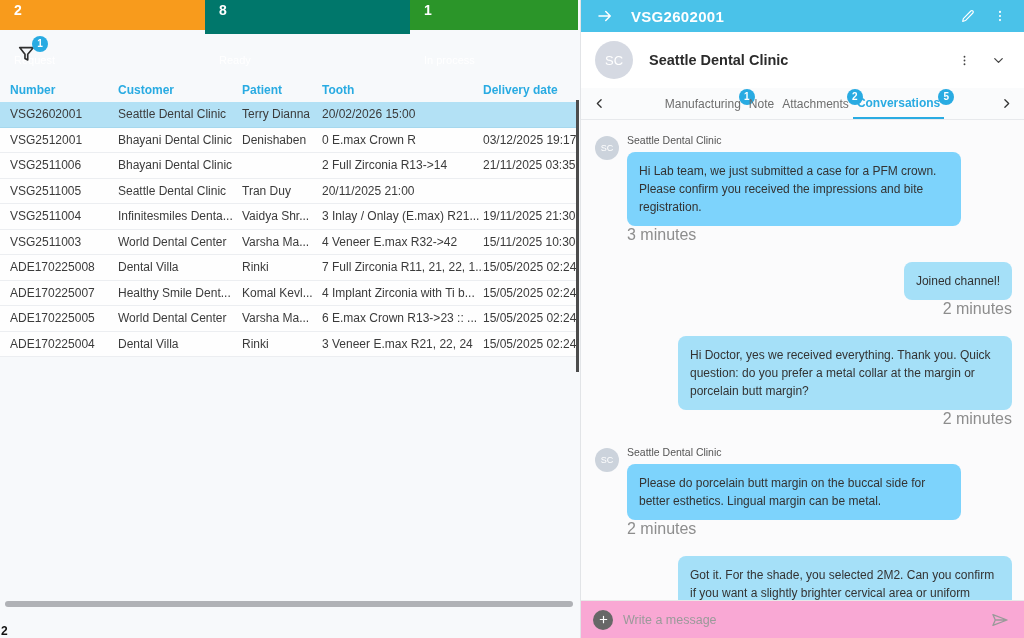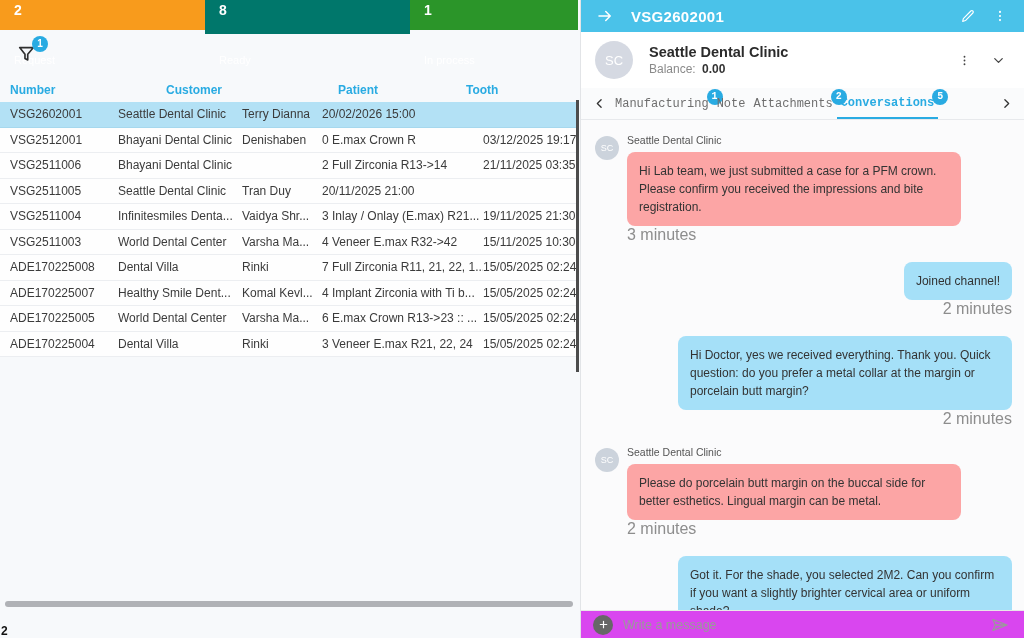--- a/index.html
+++ b/index.html
@@ -17,21 +17,21 @@
   .tab-ready   { width:205px; height:34px; }
   .tab-inprocess { width:168px; height:30px; }
 
   .filter-bar { height:44px; padding:8px 0 0 16px; position:relative; }
   .filter-btn { position:relative; width:26px; height:26px; display:inline-block; cursor:pointer; }
   .filter-badge { position:absolute; top:-6px; right:-6px; width:16px; height:16px; border-radius:50%;
     background:#29ABE2; color:#fff; font-size:10px; font-weight:bold; text-align:center; line-height:16px; }
 
   .orders-table { width:578px; }
   .thead, .trow { display:grid; grid-template-columns:108px 124px 80px 161px 95px; padding-left:10px; }
-  .thead { height:24px; align-items:center;gap:48px; }
+  .thead { height:24px; align-items:center; }
   .thead span { font-size:12px; color:#29ABE2; font-weight:bold; white-space:nowrap; overflow:hidden; }
   .trow { height:25.5px; background:#fefefe; border-bottom:1px solid #eceef1; cursor:pointer; }
   .trow > span { font-size:12px; color:#3b3b3b; line-height:24.5px; white-space:nowrap; overflow:hidden; padding-right:6px; }
   .trow.selected { background:#b3e1f5; border-bottom-color:#a6d8ee; }
 
   .v-scroll-indicator { position:absolute; left:576px; top:100px; width:3px; height:272px; background:#4c4c4c; }
   .h-scrollbar { position:absolute; left:0; top:600px; width:578px; height:8px; }
   .h-scrollbar .thumb { position:absolute; left:5px; top:1px; width:568px; height:6px; border-radius:3px; background:#b0b2b6; }
   .clipped-count { position:absolute; left:1px; top:624px; font-size:12px; font-weight:bold; color:#111;
     width:10px; height:14px; overflow:hidden; }
@@ -46,41 +46,41 @@
   .avatar-lg { width:38px; height:38px; border-radius:50%; background:#d5d9e2; color:#fff;
     font-size:13px; display:flex; align-items:center; justify-content:center; flex:none; }
   .client-info { margin-left:16px; flex:1; }
   .client-name { font-size:14.5px; font-weight:bold; color:#2b2b2b; line-height:18px; }
   .client-balance { font-size:12px; line-height:16px; }
   .client-balance .bl { color:#8a8a8a; }
   .client-balance .bv { color:#333; font-weight:bold; margin-left:3px; }
 
   .tab-strip { height:32px; background:#fafbfc; border-bottom:1px solid #e7e9ec; display:flex; align-items:center;
     padding:0 6px; flex:none; }
-  .tab-strip .tabs { flex:1; display:flex; justify-content:flex-start; align-items:center; height:100%;font-family:Liberation Mono, monospace; }
+  .tab-strip .tabs { flex:1; display:flex; justify-content:center; align-items:center; height:100%; }
   .ptab { position:relative; height:100%; display:flex; align-items:center; font-size:12px; color:#6e6e6e;
     cursor:pointer; padding:0 4px; }
   .ptab.active { color:#29ABE2; border-bottom:2px solid #29ABE2; font-weight:bold; }
   .ptab-badge { position:absolute; top:1px; right:-10px; width:16px; height:16px; border-radius:50%;
     background:#29ABE2; color:#fff; font-size:10px; font-weight:bold; text-align:center; line-height:16px; }
 
   .messages { flex:1; overflow-y:auto; background:#fbfbfc; padding:14px 12px 8px 14px; }
   .msg { display:flex; gap:8px; margin-bottom:18px; }
   .msg .msg-body { display:flex; flex-direction:column; max-width:100%; flex:1; }
   .msg.right { justify-content:flex-end; }
   .msg.right .msg-body { align-items:flex-end; }
   .avatar-sm { width:24px; height:24px; border-radius:50%; background:#ccd3dc; color:#fff; font-size:9px;
     display:flex; align-items:center; justify-content:center; flex:none; margin-top:2px; }
   .msg-sender { font-size:10.5px; color:#555; margin-bottom:6px; }
-  .msg-bubble { background:#fca5a5; border-radius:8px; padding:10px 12px; font-size:12px; line-height:1.5;
+  .msg-bubble { background:#7dd3fc; border-radius:8px; padding:10px 12px; font-size:12px; line-height:1.5;
     color:#333; max-width:334px; }
   .msg.right .msg-bubble { background:#a5e0f8; }
   .msg-time { font-size:16px; color:#8d8d8d; }
 
-  .composer { height:28px; border-top:1px solid #e8e8e8; background:#d946ef; display:flex; align-items:center;
+  .composer { height:38px; border-top:1px solid #e8e8e8; background:#f9a8d4; display:flex; align-items:center;
     padding:0 12px; gap:10px; flex:none; }
   .plus-btn { width:20px; height:20px; border-radius:50%; background:#676767; display:flex; align-items:center;
     justify-content:center; cursor:pointer; flex:none; }
   .composer input { flex:1; border:none; outline:none; font-size:12.5px; color:#333; background:transparent;
     font-family:"Liberation Sans", sans-serif; }
   .composer input::placeholder { color:#9a9a9a; }
   .send-btn { cursor:pointer; }
 </style>
 </head>
 <body>
@@ -222,24 +222,20 @@
             <circle cx="12" cy="12" r="1.8" fill="#fff"></circle>
             <circle cx="12" cy="19" r="1.8" fill="#fff"></circle>
           </svg>
       </span>
     </div>
 
     <div class="client-row">
       <span class="avatar-lg">SC</span>
       <span class="client-info">
         <span class="client-name" style="display:block;">Seattle Dental Clinic</span>
-        <span class="client-balance" style="display:block;">
-          <span class="bl">Balance:</span>
-          <span class="bv">0.00</span>
-        </span>
       </span>
       <span class="icon-btn">
         <svg width="13" height="15" viewBox="0 0 24 24">
             <circle cx="12" cy="5" r="1.7" fill="#444"></circle>
             <circle cx="12" cy="12" r="1.7" fill="#444"></circle>
             <circle cx="12" cy="19" r="1.7" fill="#444"></circle>
           </svg>
       </span>
       <span class="icon-btn" style="margin-left:10px;">
         <svg width="15" height="15" viewBox="0 0 24 24">

